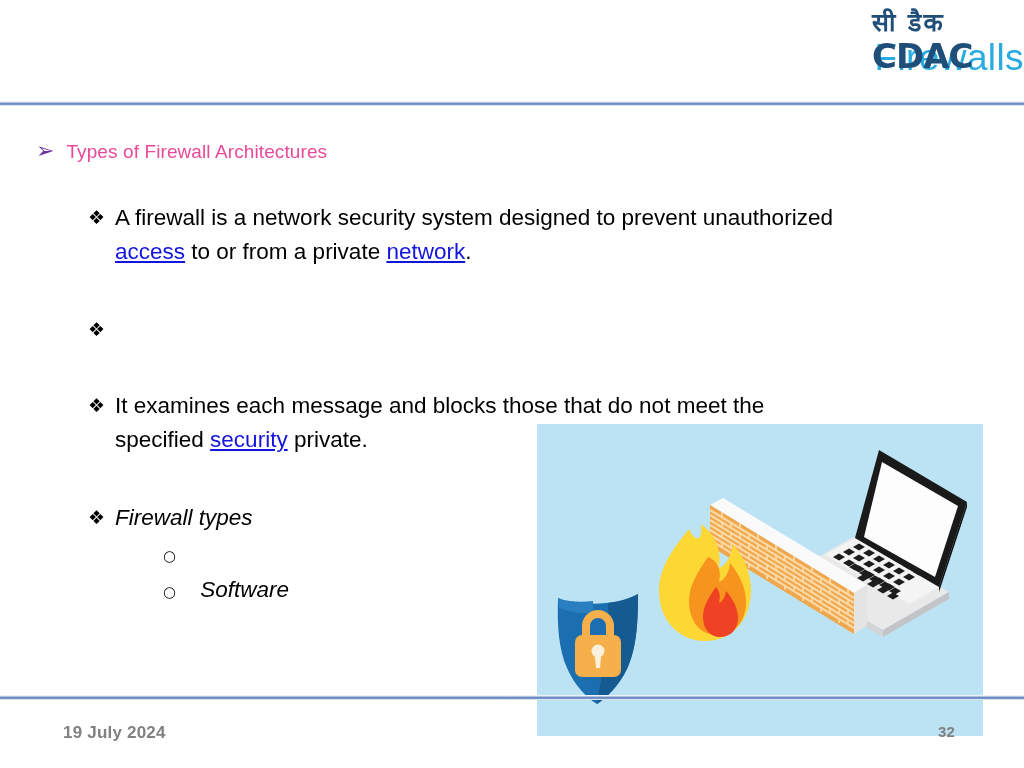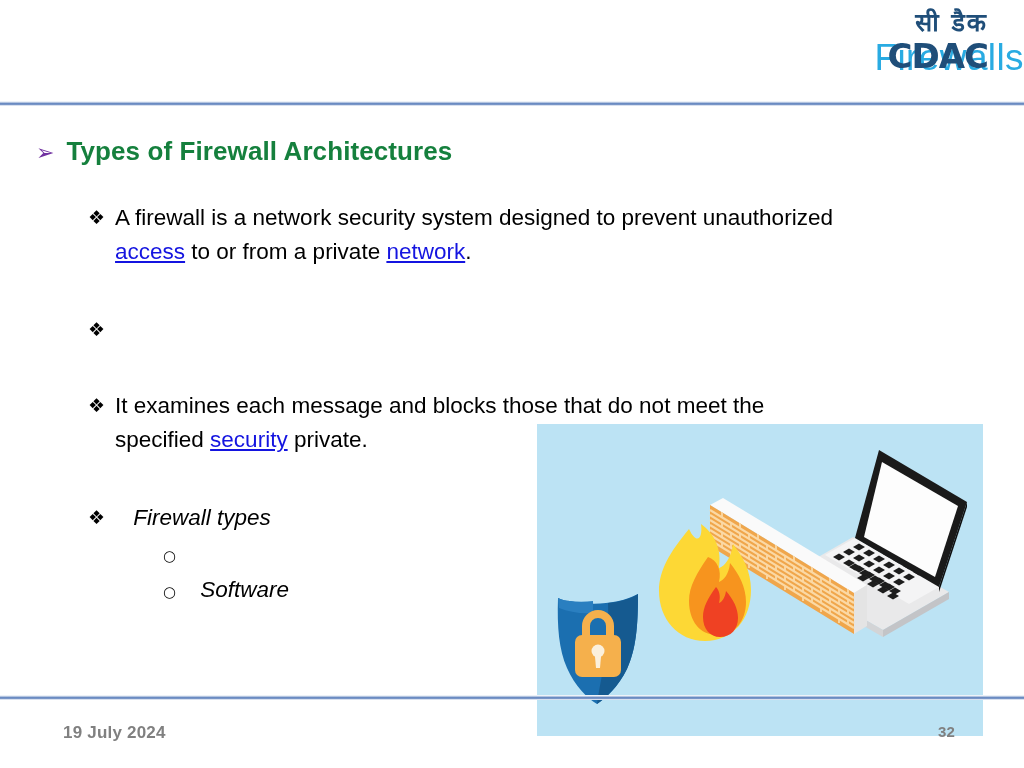--- a/index.html
+++ b/index.html
@@ -32,21 +32,21 @@
     color: #29ABE2;
     letter-spacing: 0.4px;
     font-weight: 400;
     line-height: 44px;
   }
   #logo {
     position: absolute;
     right: 36px; top: 8px;
     width: 116px;
     height: 76px;
-    text-align: right;
+    text-align: left;
     user-select: none;
   }
   #logo-devanagari {
     font-size: 25px;
     color: #1F4E79;
     line-height: 30px;
     letter-spacing: 2px;
     font-weight: 600;
     font-family: "DejaVu Sans", sans-serif;
     white-space: nowrap;
@@ -92,23 +92,23 @@
     align-items: baseline;
     gap: 12px;
   }
   .arrow-bullet {
     font-size: 22px;
     color: #7031A0;
     line-height: 26px;
     font-family: "DejaVu Sans", sans-serif;
   }
   #heading-text {
-    font-size: 26px;
-    font-weight: 700;
-    color: #15803d;
+    font-size: 19px;
+    font-weight: 400;
+    color: #ec4899;
     line-height: 26px;
     letter-spacing: 0.1px;
   }
 
   #bullets {
     position: absolute;
     left: 88px;
     top: 97px;
     width: 890px;
   }
@@ -126,21 +126,21 @@
     flex: 0 0 auto;
     font-family: "DejaVu Sans", sans-serif;
   }
   .bullet-text {
     font-size: 22.5px;
     color: #000000;
     line-height: 34px;
     max-width: 760px;
   }
   .bullet-text.narrow { max-width: 700px; }
-  .bullet-text.italic { font-style: italic; text-align: center; }
+  .bullet-text.italic { font-style: italic; }
   .link {
     color: #1414E0;
     text-decoration: underline;
   }
 
   #sub-list {
     margin-top: 4px;
     margin-left: 48px;
   }
   .sub-item {

